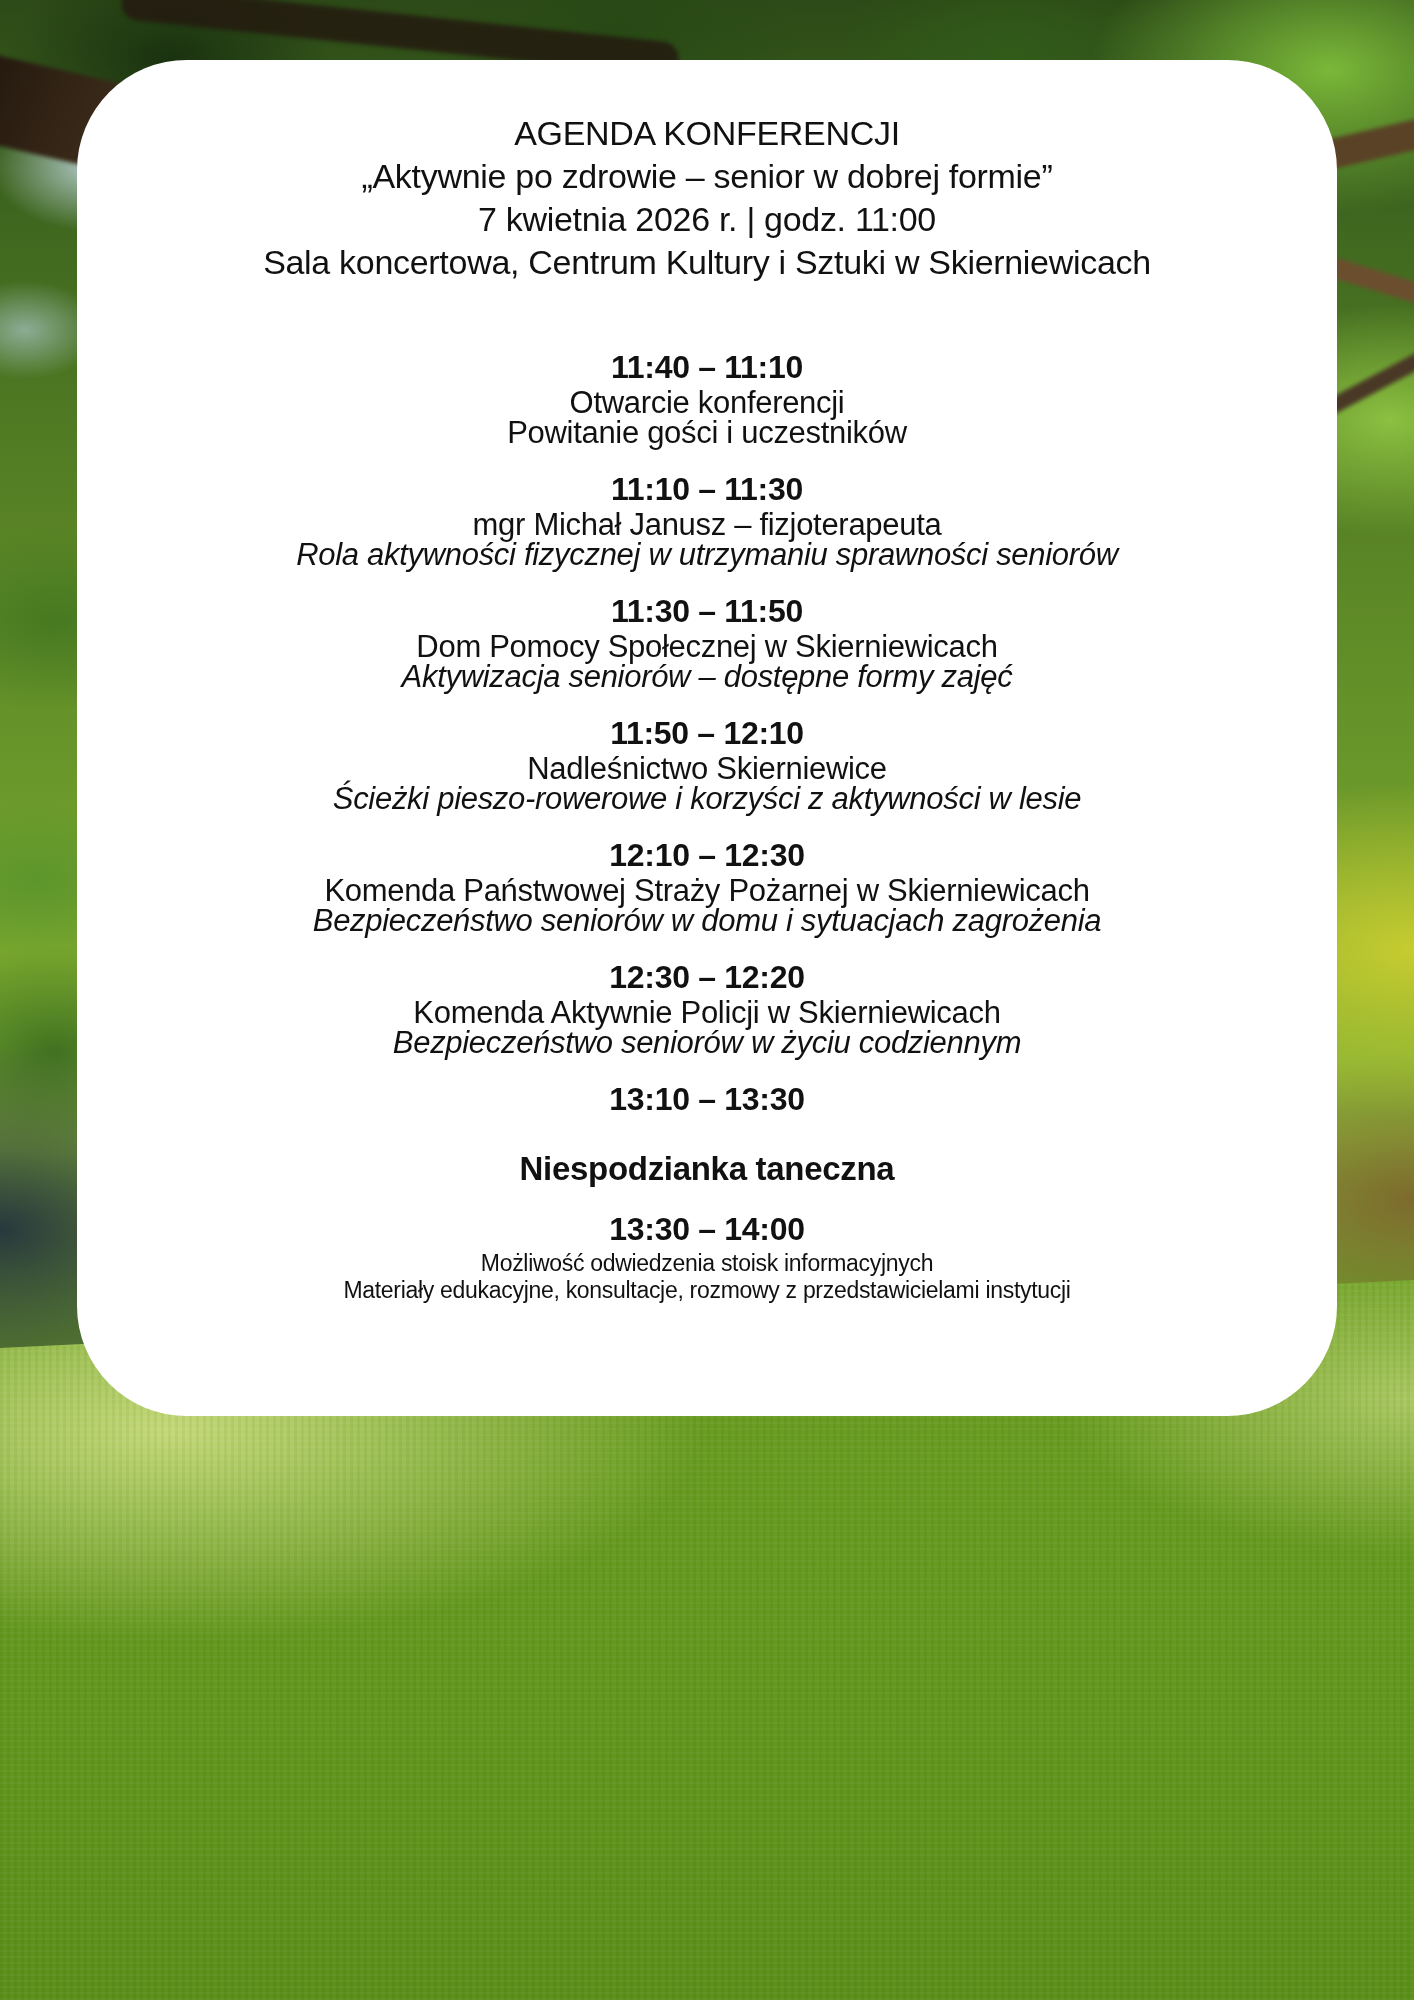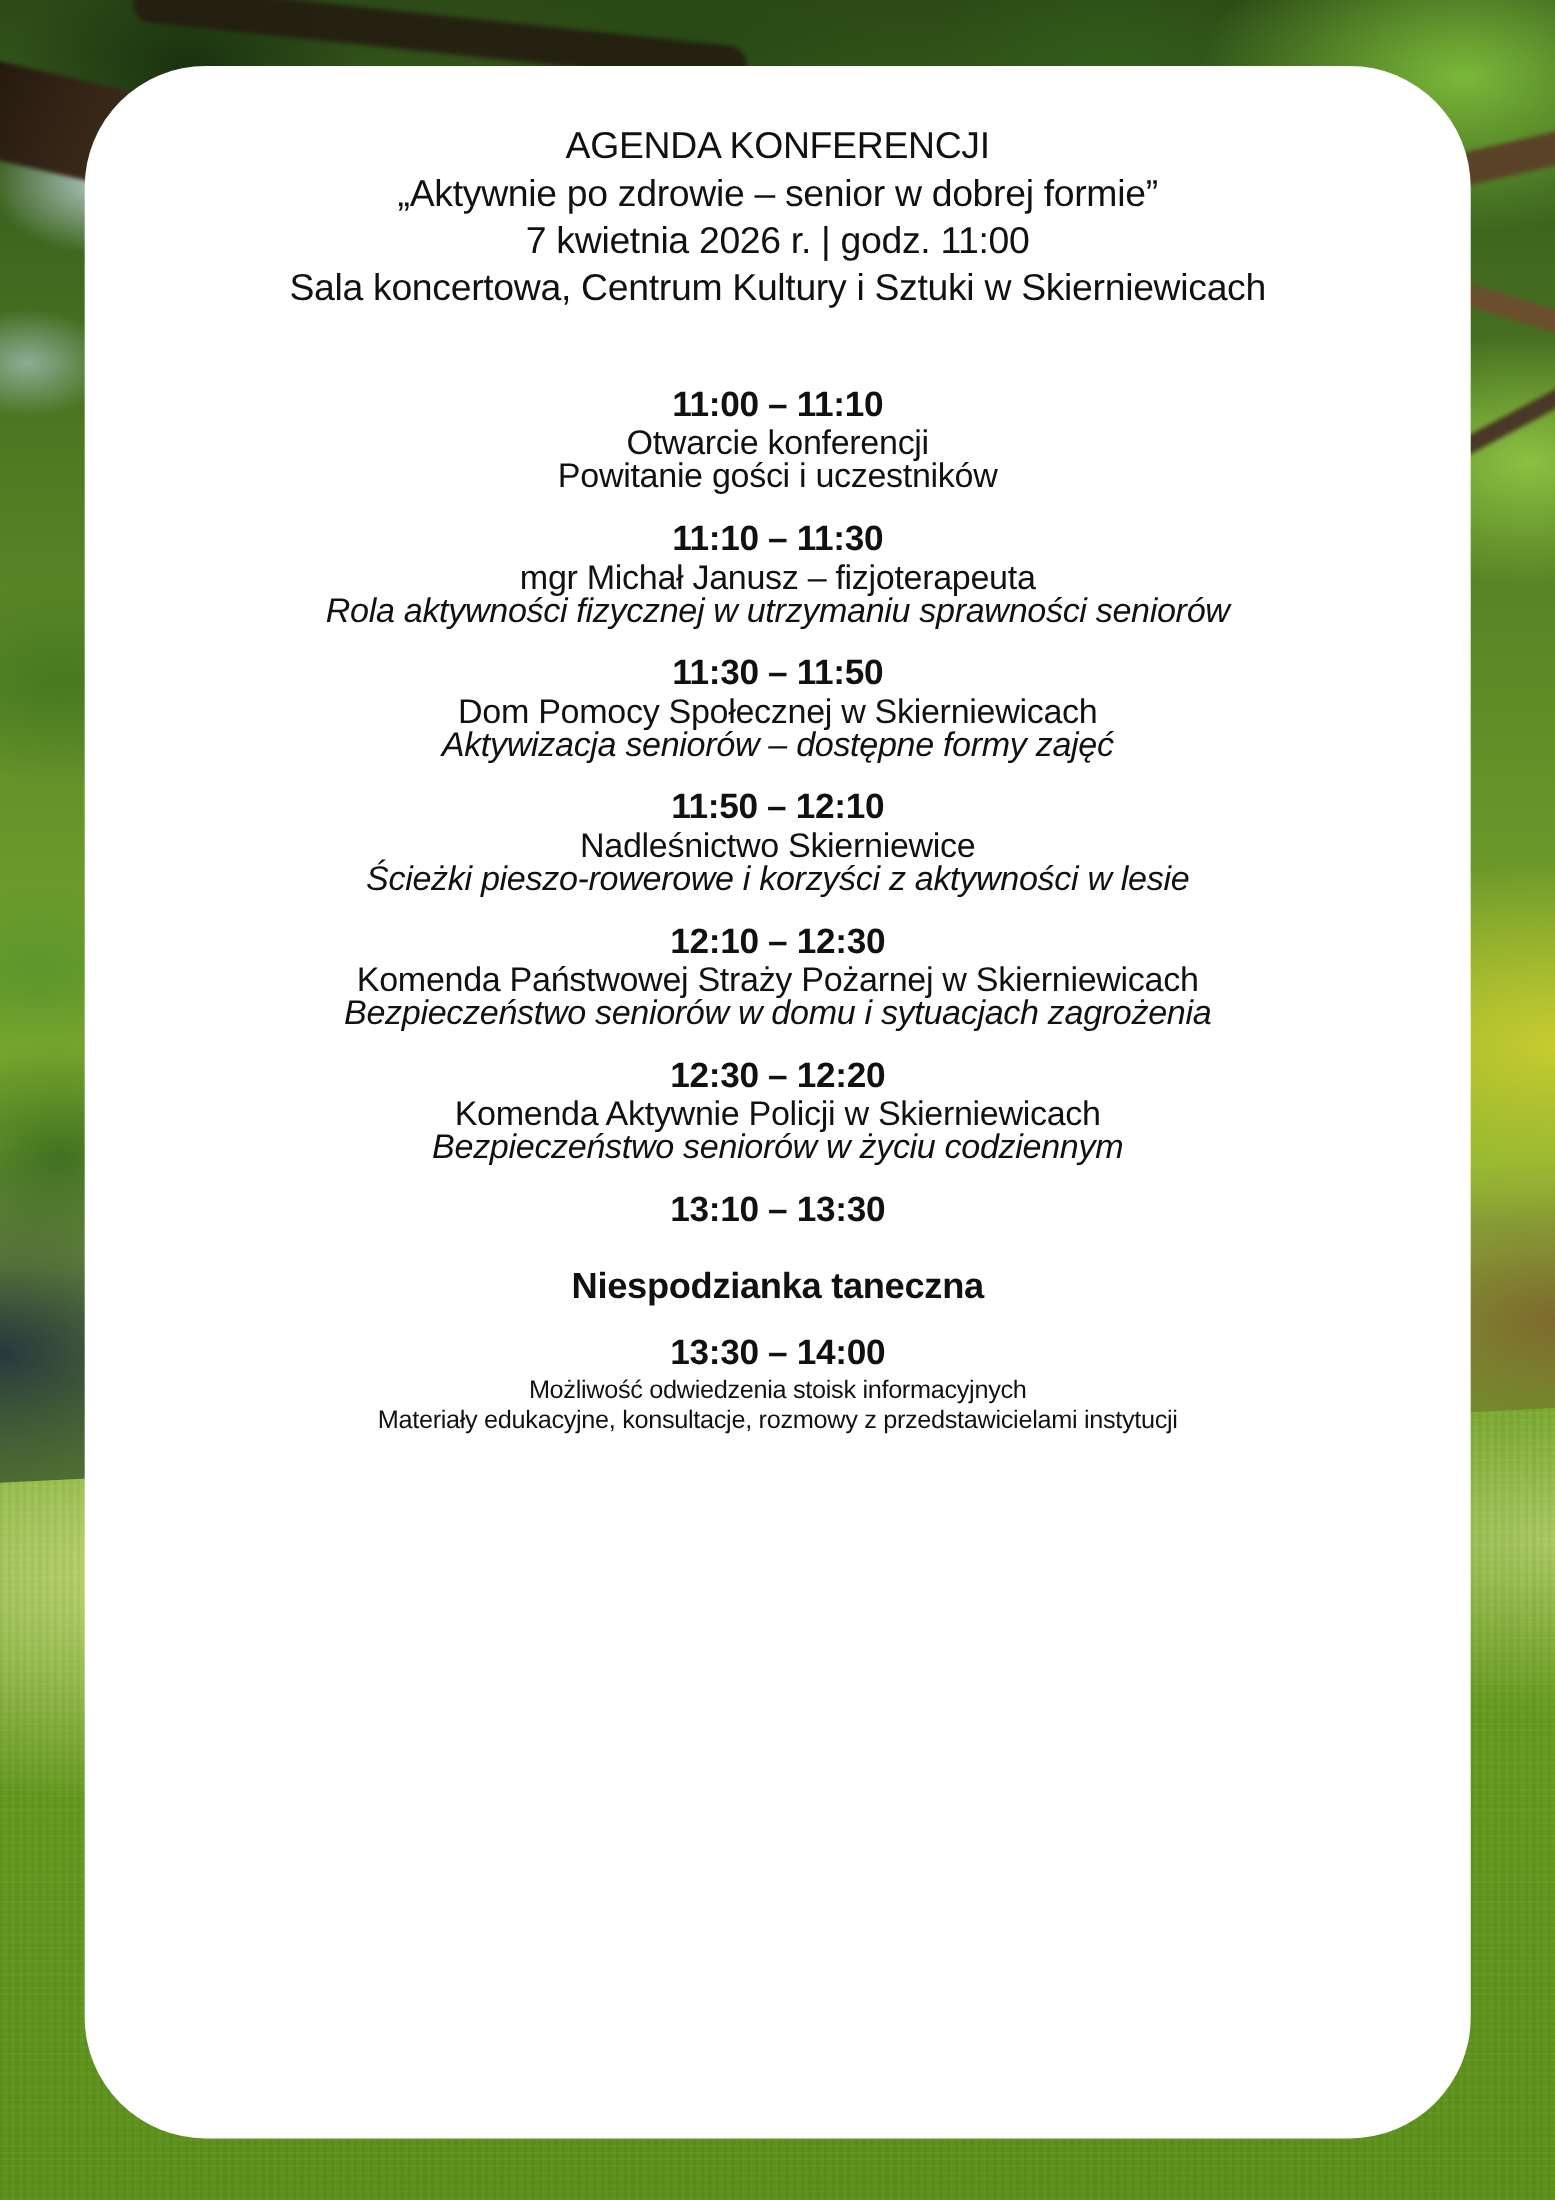--- a/index.html
+++ b/index.html
@@ -53,21 +53,21 @@
   }
   .grass:after {
     content:""; position:absolute; inset:0;
     background-image:
       repeating-linear-gradient(90deg, rgba(0,0,0,.045) 0 3px, transparent 3px 7px),
       repeating-linear-gradient(0deg, rgba(255,255,255,.035) 0 2px, transparent 2px 6px);
   }
 
   
   .card {
-    position:absolute; left:77px; top:60px; width:1260px; height:1884px;
+    position:absolute; left:77px; top:60px; width:1260px; height:1356px;
     background:#ffffff; border-radius:110px;
     text-align:center; box-sizing:border-box; padding:52px 40px 0;
     letter-spacing:-0.3px;
   }
   .hdr-line { font-size:34px; line-height:43px; }
   .schedule { margin-top:62px; }
   .block { margin-bottom:20px; }
   .time { font-size:32px; font-weight:bold; line-height:42px; }
   .line { font-size:31px; line-height:30px; }
   .line.t-italic { font-style:italic; }
@@ -93,21 +93,21 @@
   <div class="card">
     <header>
       <div class="hdr-line">AGENDA KONFERENCJI</div>
       <div class="hdr-line">„Aktywnie po zdrowie – senior w dobrej formie”</div>
       <div class="hdr-line">7 kwietnia 2026 r. | godz. 11:00</div>
       <div class="hdr-line">Sala koncertowa, Centrum Kultury i Sztuki w Skierniewicach</div>
     </header>
 
     <main class="schedule" id="schedule">
         <section class="block">
-          <div class="time">11:00 – 11:10</div>
+          <div class="time">11:40 – 11:10</div>
           <div class="line t-normal">Otwarcie konferencji</div>
           <div class="line t-normal">Powitanie gości i uczestników</div>
         </section>
         <section class="block">
           <div class="time">11:10 – 11:30</div>
           <div class="line t-normal">mgr Michał Janusz – fizjoterapeuta</div>
           <div class="line t-italic">Rola aktywności fizycznej w utrzymaniu sprawności seniorów</div>
         </section>
         <section class="block">
           <div class="time">11:30 – 11:50</div>

